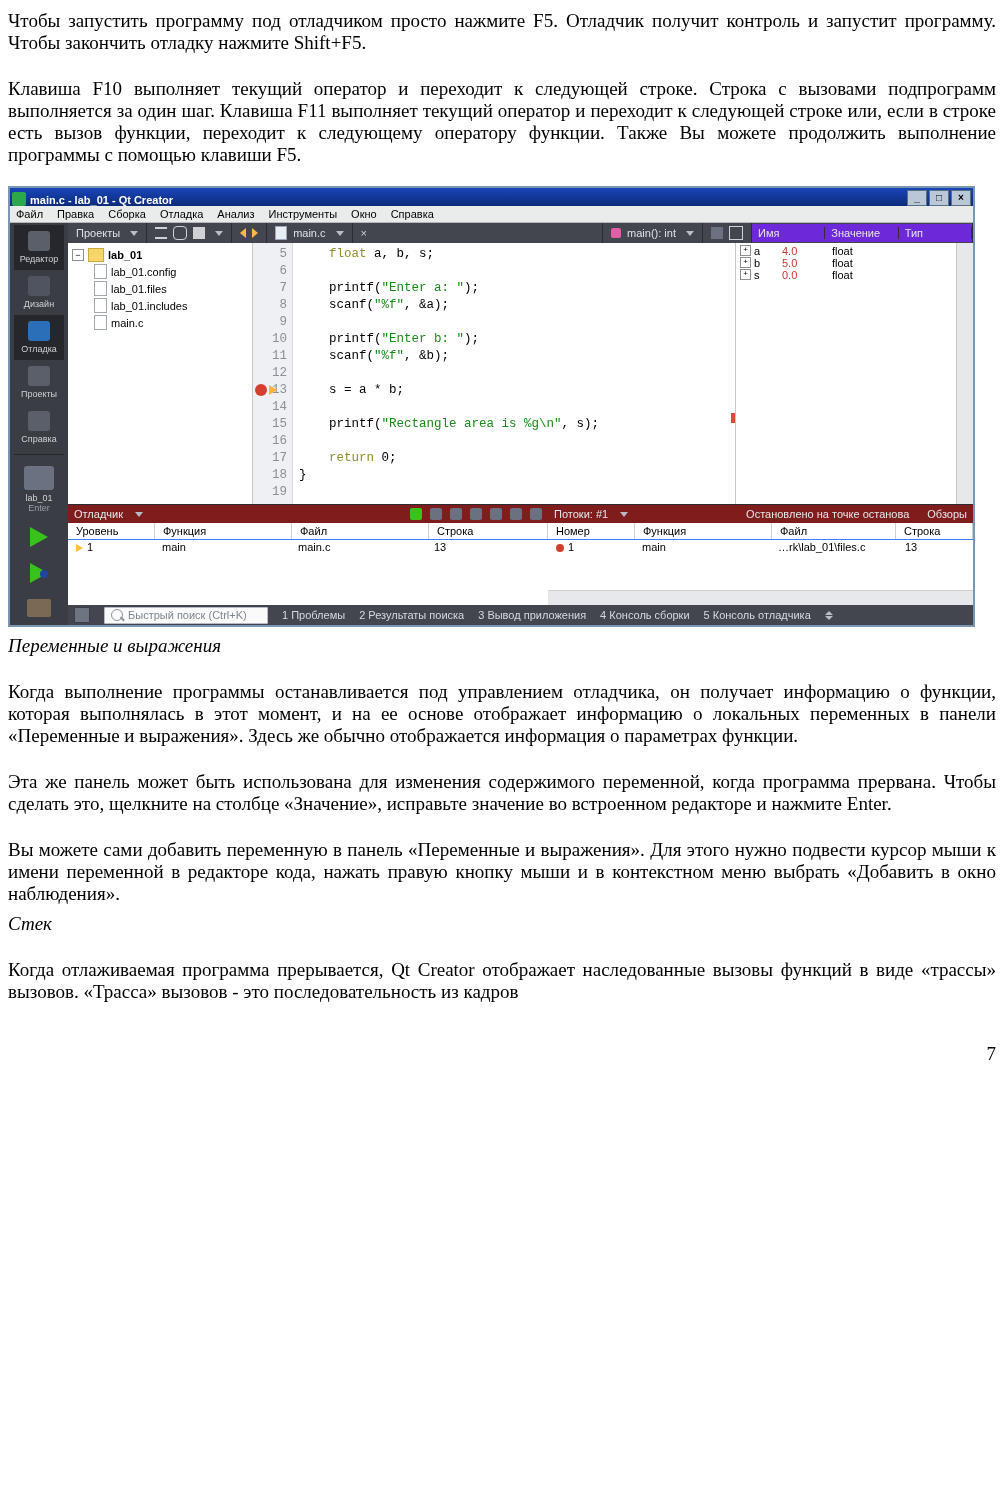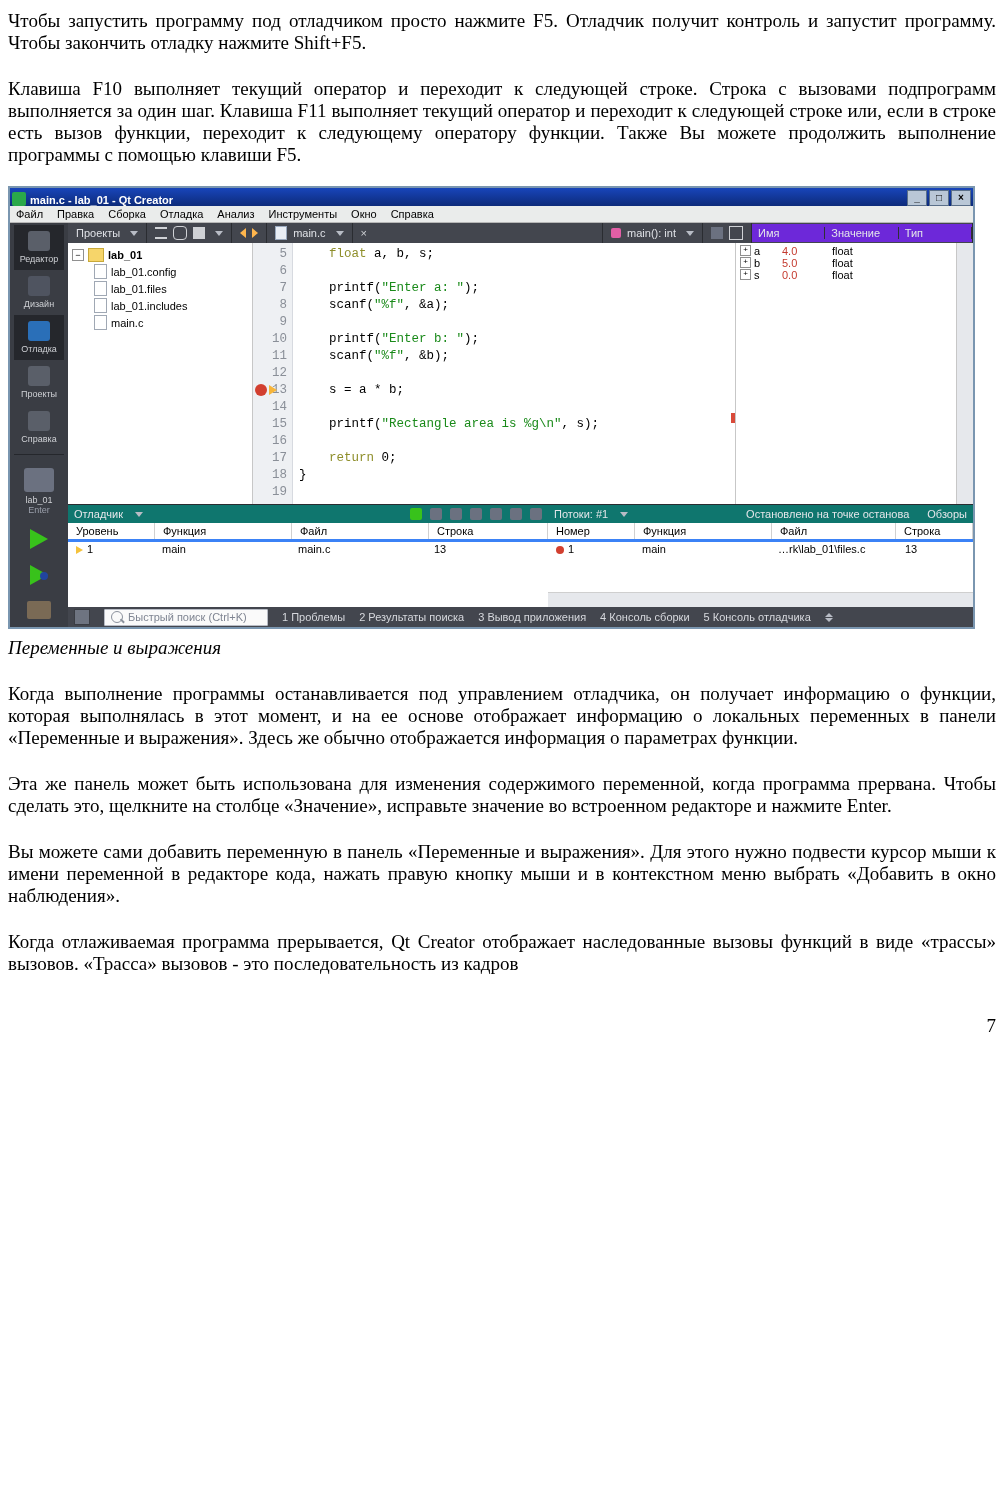--- a/index.html
+++ b/index.html
@@ -60,24 +60,24 @@
   .vars .col{flex:1;padding:0 6px;border-right:1px solid #2e3035}
   .vars .body{padding:2px 0}
   .vars .r{display:flex;padding:0 0 0 4px}
   .vars .lbl{width:28px}.vars .val{width:50px;color:#c43a2e}.vars .typ{flex:1;color:#000}
   .vars .exp2{width:9px;height:9px;border:1px solid #909090;font-size:8px;line-height:8px;text-align:center;margin-right:3px}
   .vscroll{width:16px;background:#e6e8ec;border-left:1px solid #c7c7c7}
   
   .dbgwrap{display:flex;border-top:1px solid #2a2c31}
   .dbgL{width:480px;background:#fff}
   .dbgR{flex:1;background:#fff}
-  .dbgbar{height:18px;background:#0f766e;color:#e4e6ea;display:flex;align-items:center;font-size:11px;gap:8px;padding:0 6px}
+  .dbgbar{height:18px;background:#7f1d1d;color:#e4e6ea;display:flex;align-items:center;font-size:11px;gap:8px;padding:0 6px}
   .dbgbar .sicon{width:12px;height:12px;background:#6b7180;border-radius:2px}
   .dbgbar .spacer{flex:1}
-  .dbghdr{display:flex;background:#fff;color:#000;border-bottom:3px solid #3b82f6;font-size:11px}
+  .dbghdr{display:flex;background:#fff;color:#000;border-bottom:1px solid #3b82f6;font-size:11px}
   .dbghdr>div{padding:2px 8px;border-right:1px solid #d0d0d0}
   .dbgrow{display:flex;font-size:11px;padding:1px 0}
   .dbgrow>div{padding:0 8px}
   .ylw{width:0;height:0;border-left:7px solid #f5c23c;border-top:4px solid transparent;border-bottom:4px solid transparent;display:inline-block;margin-right:4px;vertical-align:middle}
   .reddot{width:8px;height:8px;background:#d23f2f;border-radius:50%;display:inline-block;margin-right:4px;vertical-align:middle}
   .hsb{height:14px;background:#e6e8ec;border-top:1px solid #cfcfcf}
   
   .bottom{height:20px;background:#43464e;color:#d7d9de;display:flex;align-items:center;font-size:11px;padding:0 6px;gap:14px}
   .bottom .box{background:#6e7481;border:1px solid #3a3d44;height:14px;width:14px}
   .bottom .search{background:#fafafa;color:#7f8592;height:15px;border:1px solid #b8bcc5;border-radius:1px;padding:0 6px;display:flex;align-items:center;gap:5px;width:150px}
@@ -333,17 +333,18 @@
 
 
   <p class="it">Переменные и выражения</p>
   <div class="gap"></div>
   <p class="body">Когда выполнение программы останавливается под управлением отладчика, он получает информацию о функции, которая выполнялась в этот момент, и на ее основе отображает информацию о локальных переменных в панели «Переменные и выражения». Здесь же обычно отображается информация о параметрах функции.</p>
   <div class="gap"></div>
   <p class="body">Эта же панель может быть использована для изменения содержимого переменной, когда программа прервана. Чтобы сделать это, щелкните на столбце «Значение», исправьте значение во встроенном редакторе и нажмите Enter.</p>
   <div class="gap"></div>
   <p class="body">Вы можете сами добавить переменную в панель «Переменные и выражения». Для этого нужно подвести курсор мыши к имени переменной в редакторе кода, нажать правую кнопку мыши и в контекстном меню выбрать «Добавить в окно наблюдения».</p>
 
+  <p class="it">Стек</p>
   <div class="gap"></div>
   <p class="body">Когда отлаживаемая программа прерывается, Qt Creator отображает наследованные вызовы функций в виде «трассы» вызовов. «Трасса» вызовов - это последовательность из кадров</p>
 
   <p class="pgnum">7</p>
 </div>
 
 </body></html>

